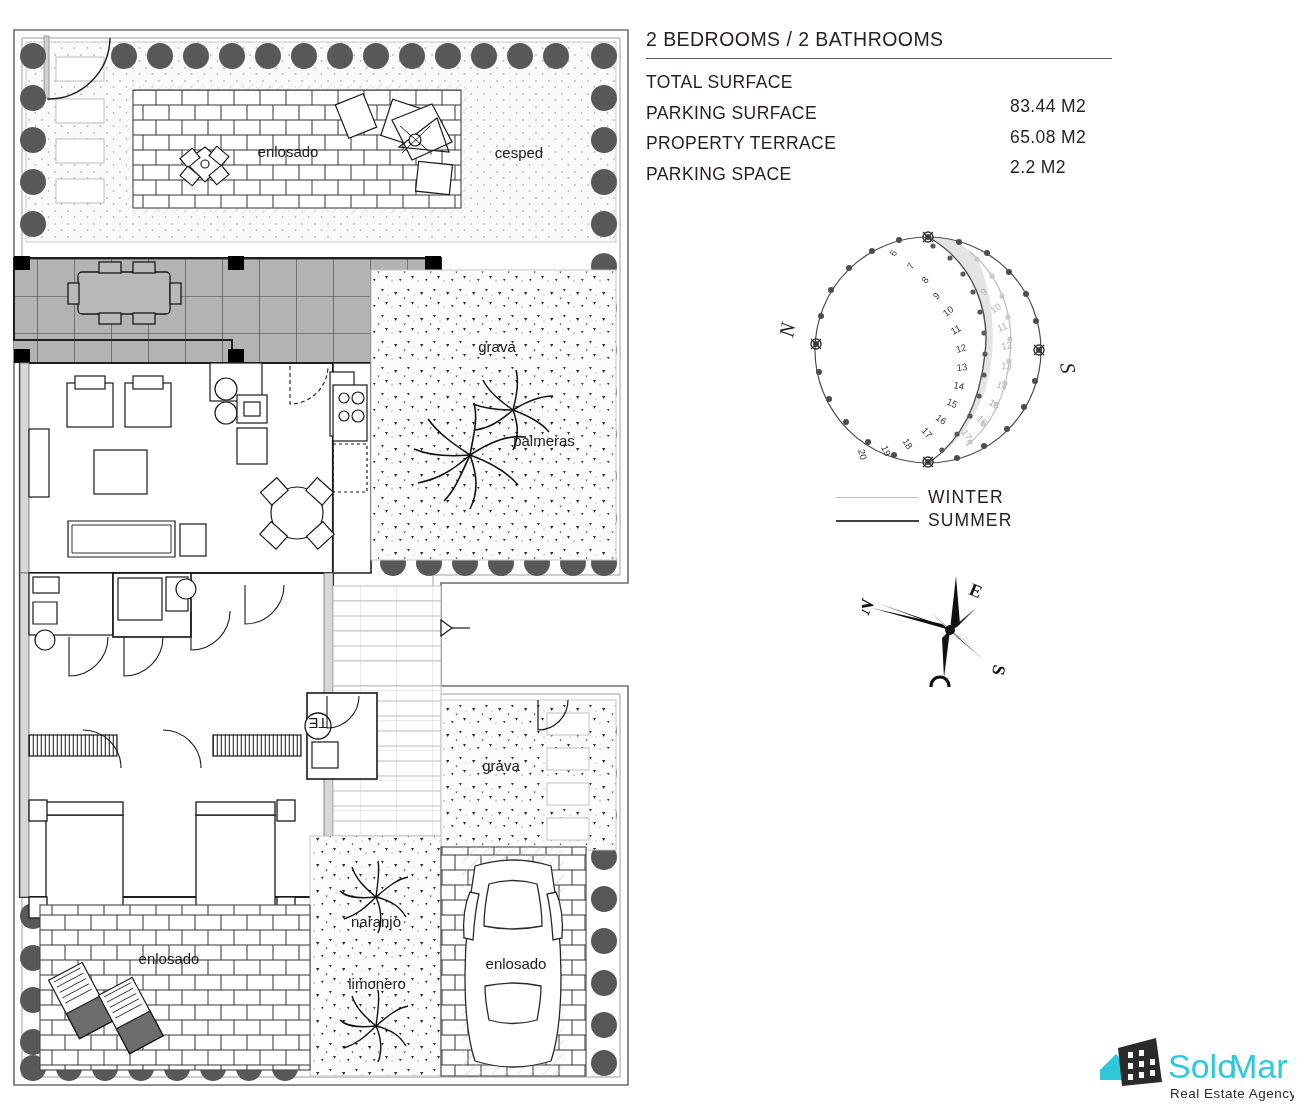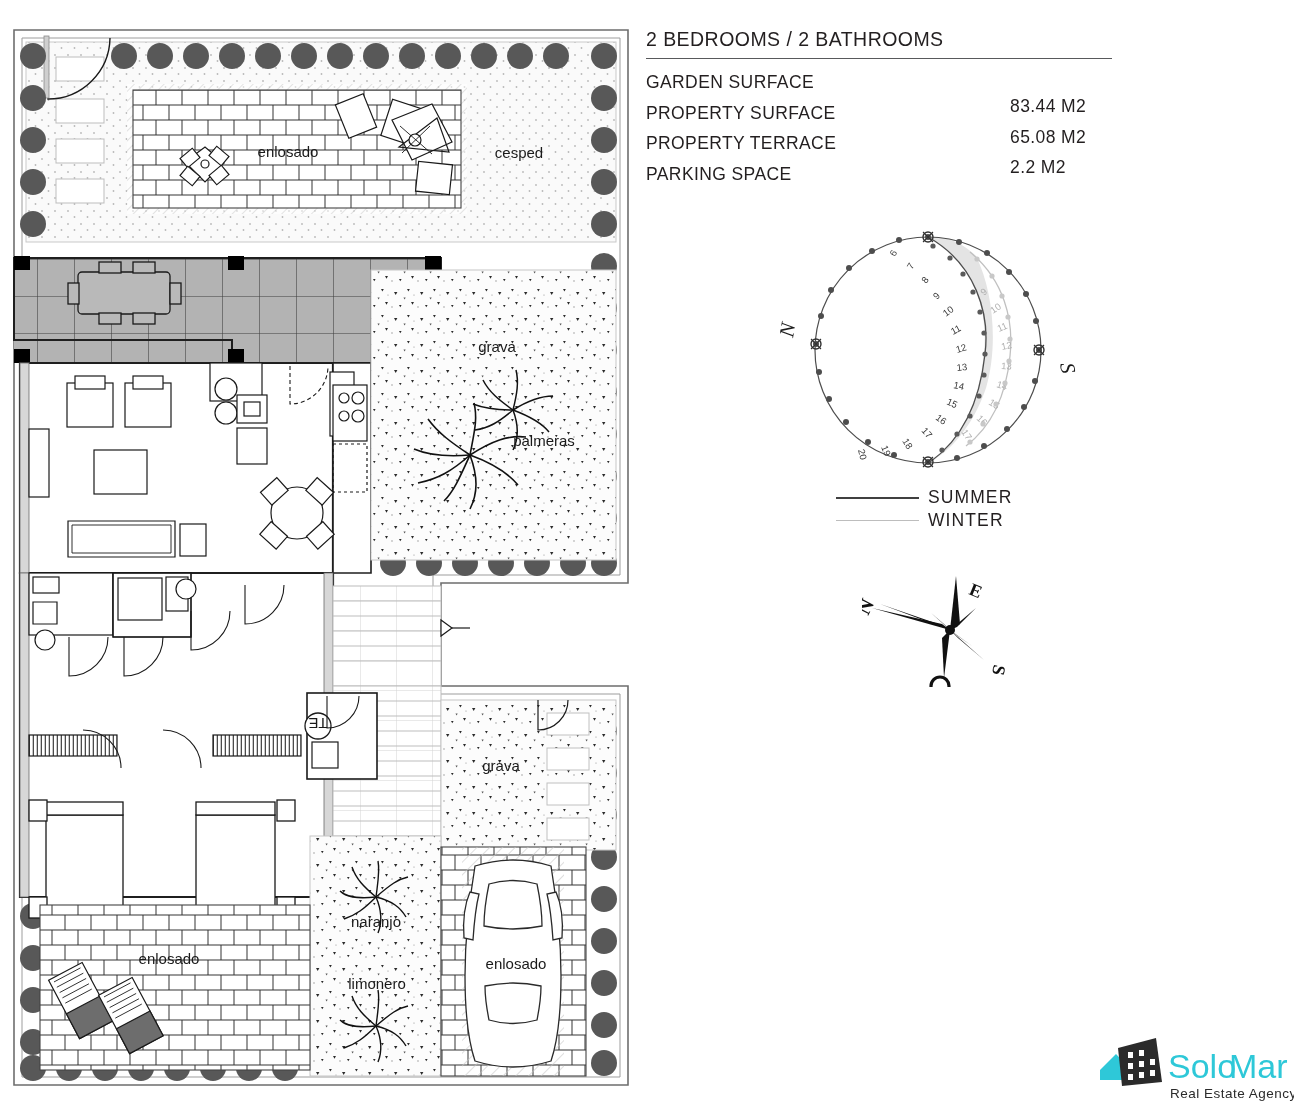--- a/index.html
+++ b/index.html
@@ -521,25 +521,25 @@
       <text class="lbl" text-anchor="middle" x="516" y="969">enlosado</text>
       <text class="lbl" text-anchor="middle" x="318" y="726" font-size="11" transform="rotate(180 318 722)">TE</text>
     </g>
   </svg>
 
   <div id="spec-panel">
     <div id="spec-title">2 BEDROOMS / 2 BATHROOMS</div>
     <div id="spec-rule"></div>
     <div id="spec-rows">
       <div class="spec-row">
-        <span class="spec-label">GARDEN SURFACE</span>
+        <span class="spec-label">TOTAL SURFACE</span>
         <span class="spec-value">83.44 M2</span>
       </div>
       <div class="spec-row">
-        <span class="spec-label">PROPERTY SURFACE</span>
+        <span class="spec-label">PARKING SURFACE</span>
         <span class="spec-value">65.08 M2</span>
       </div>
       <div class="spec-row">
         <span class="spec-label">PROPERTY TERRACE</span>
         <span class="spec-value">2.2 M2</span>
       </div>
       <div class="spec-row">
         <span class="spec-label">PARKING SPACE</span>
         <span class="spec-value"></span>
       </div>
@@ -651,26 +651,26 @@
         <circle cx="229" cy="139" r="2.6"></circle>
       <circle cx="225" cy="161" r="2.6"></circle>
         <circle cx="216" cy="182" r="2.6"></circle>
       <circle cx="203" cy="202" r="2.6"></circle>
         <circle cx="190" cy="220" r="2.6"></circle>
     </g>
   </svg>
 
   <div id="sun-legend">
     <div class="legend-row">
+      <span class="legend-line winter"></span>
+      <span class="legend-text">WINTER</span>
+    </div>
+    <div class="legend-row">
       <span class="legend-line summer"></span>
       <span class="legend-text">SUMMER</span>
-    </div>
-    <div class="legend-row">
-      <span class="legend-line winter"></span>
-      <span class="legend-text">WINTER</span>
     </div>
   </div>
 
   <svg id="compass" viewBox="0 0 160 115">
     <g transform="translate(88,58)">
 
       <g fill="#111111">
         <path d="M0 0 L-78 -22 L-8 -6 Z"></path>
         <path d="M0 0 L-70 -26 L-6 -4 Z" fill="#111"></path>
         <path d="M0 0 L6 -54 L10 -6 Z"></path>

